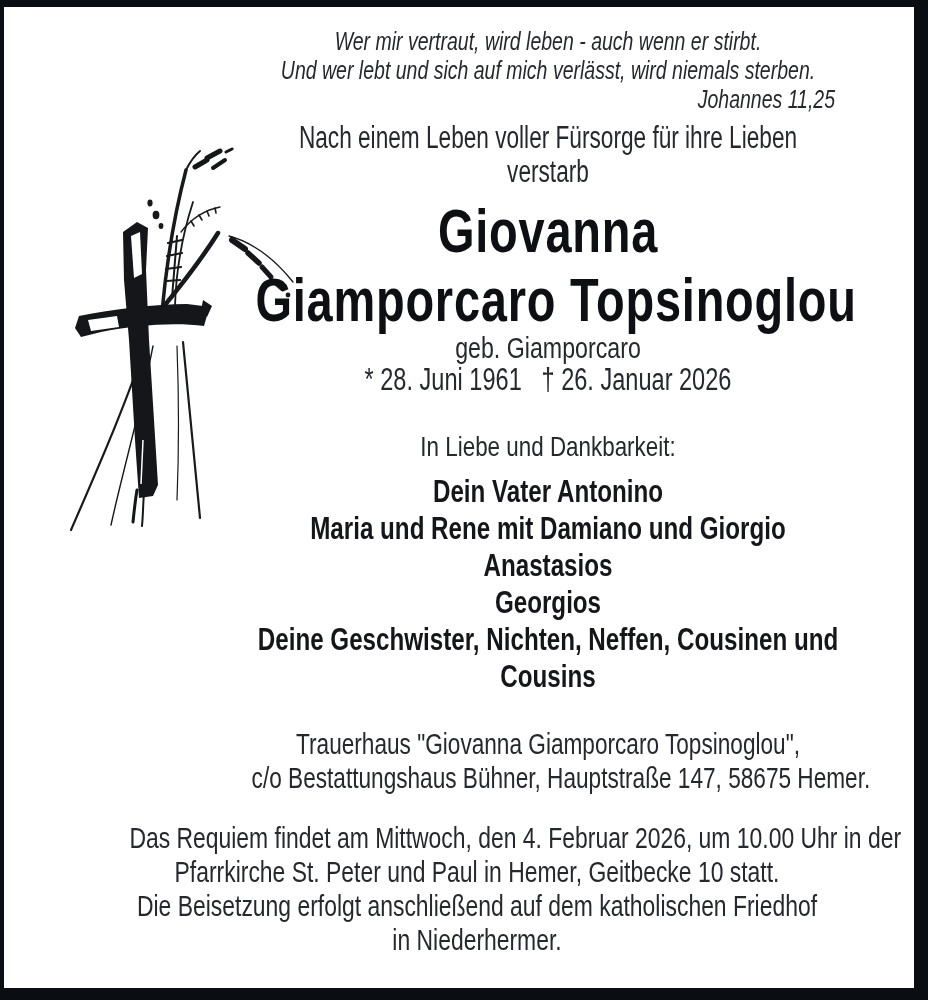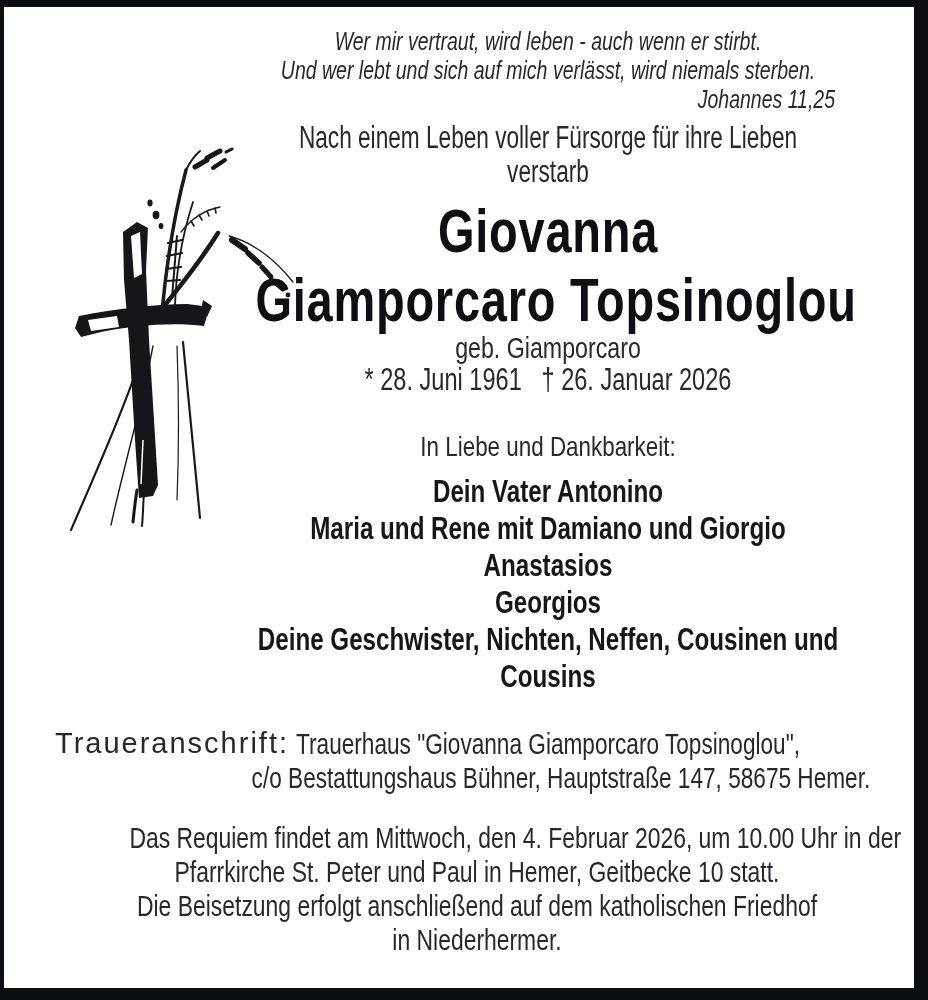--- a/index.html
+++ b/index.html
@@ -148,21 +148,20 @@
 
   <div class="txt family">
     <div class="center">Dein Vater Antonino</div>
     <div class="center">Maria und Rene mit Damiano und Giorgio</div>
     <div class="center">Anastasios</div>
     <div class="center">Georgios</div>
     <div class="center">Deine Geschwister, Nichten, Neffen, Cousinen und</div>
     <div class="center">Cousins</div>
   </div>
 
-  <div class="txt addr-label">Traueranschrift:</div>
   <div class="txt addr">
     <div class="center">Trauerhaus "Giovanna Giamporcaro Topsinoglou",</div>
     <div class="center">c/o Bestattungshaus Bühner, Hauptstraße 147, 58675 Hemer.</div>
   </div>
 
   <div class="txt service">
     <div class="center">Das Requiem findet am Mittwoch, den 4. Februar 2026, um 10.00 Uhr in der</div>
     <div class="center">Pfarrkirche St. Peter und Paul in Hemer, Geitbecke 10 statt.</div>
     <div class="center">Die Beisetzung erfolgt anschließend auf dem katholischen Friedhof</div>
     <div class="center">in Niederhermer.</div>

